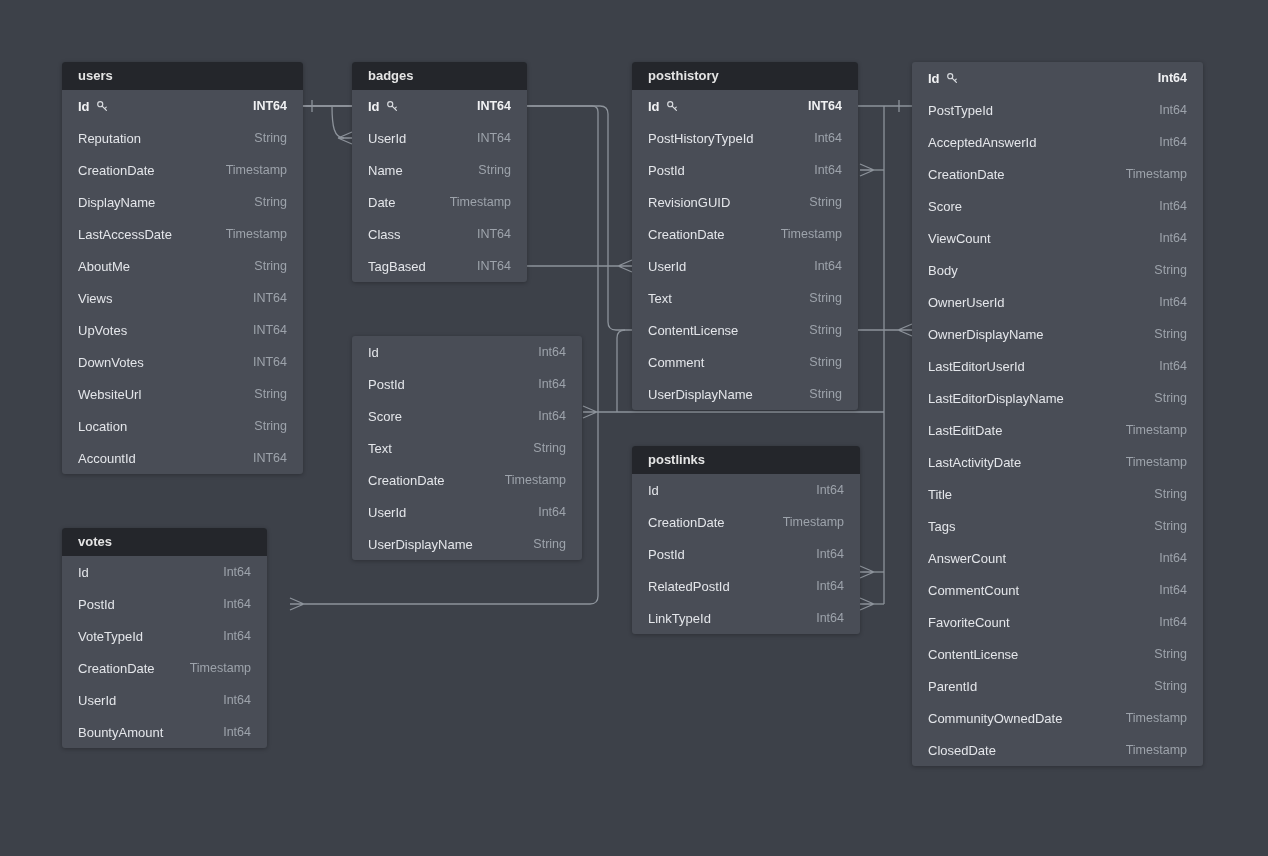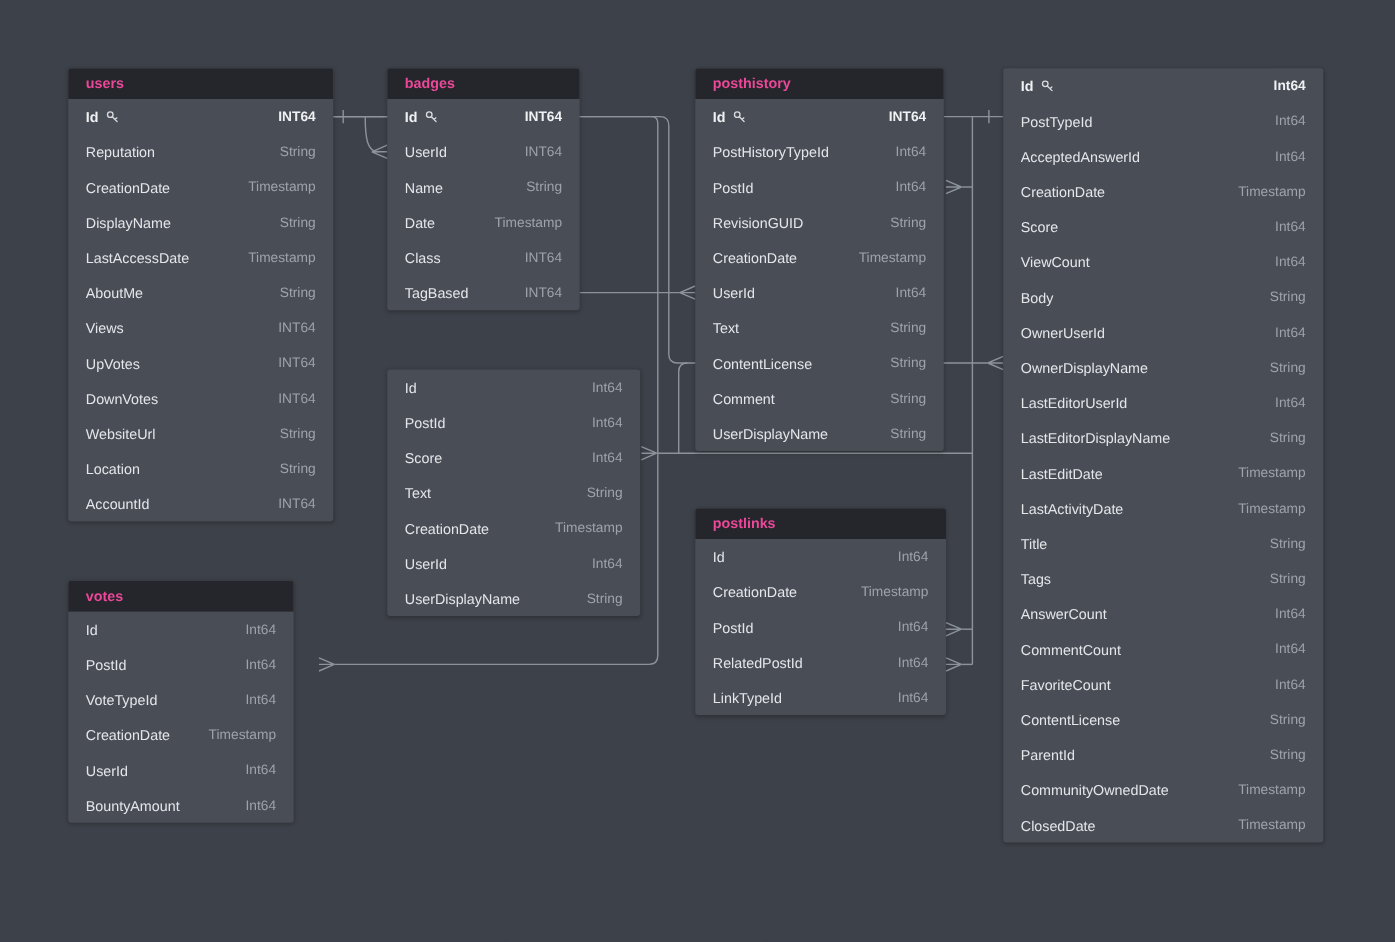--- a/index.html
+++ b/index.html
@@ -7,21 +7,21 @@
     position:relative;width:1268px;height:856px;overflow:hidden;
     background:#3d4149;
     font-family:"Liberation Sans", sans-serif;
   }
   #rel-layer{position:absolute;left:0;top:0;z-index:1;}
   .table{
     position:absolute;z-index:2;border-radius:3px;overflow:hidden;
     background:#494d56;box-shadow:0 1px 4px rgba(0,0,0,.28);
   }
   .table-header{
-    height:28px;line-height:28px;background:#24262b;color:#ec4899;
+    height:28px;line-height:28px;background:#24262b;color:#e5e5e5;
     font-size:13px;font-weight:bold;padding:0 16px;
     white-space:nowrap;
   }
   .field-row{
     height:32px;display:flex;align-items:center;
     padding:0 16px;box-sizing:border-box;justify-content:space-between;
   }
   .field-name{
     color:#e4e6ea;font-size:13px;white-space:nowrap;
     display:flex;align-items:center;gap:6px;
@@ -330,21 +330,21 @@
         </span>
         <span class="field-type">String</span>
       </div>
       <div class="field-row">
         <span class="field-name">
           <span>UserDisplayName</span>
         </span>
         <span class="field-type">String</span>
       </div>
     </div>
-    <div class="table" style="left: 632px; top: 462px; width: 228px;">
+    <div class="table" style="left: 632px; top: 446px; width: 228px;">
       <div class="table-header">postlinks</div>
       <div class="field-row">
         <span class="field-name">
           <span>Id</span>
         </span>
         <span class="field-type">Int64</span>
       </div>
       <div class="field-row">
         <span class="field-name">
           <span>CreationDate</span>

